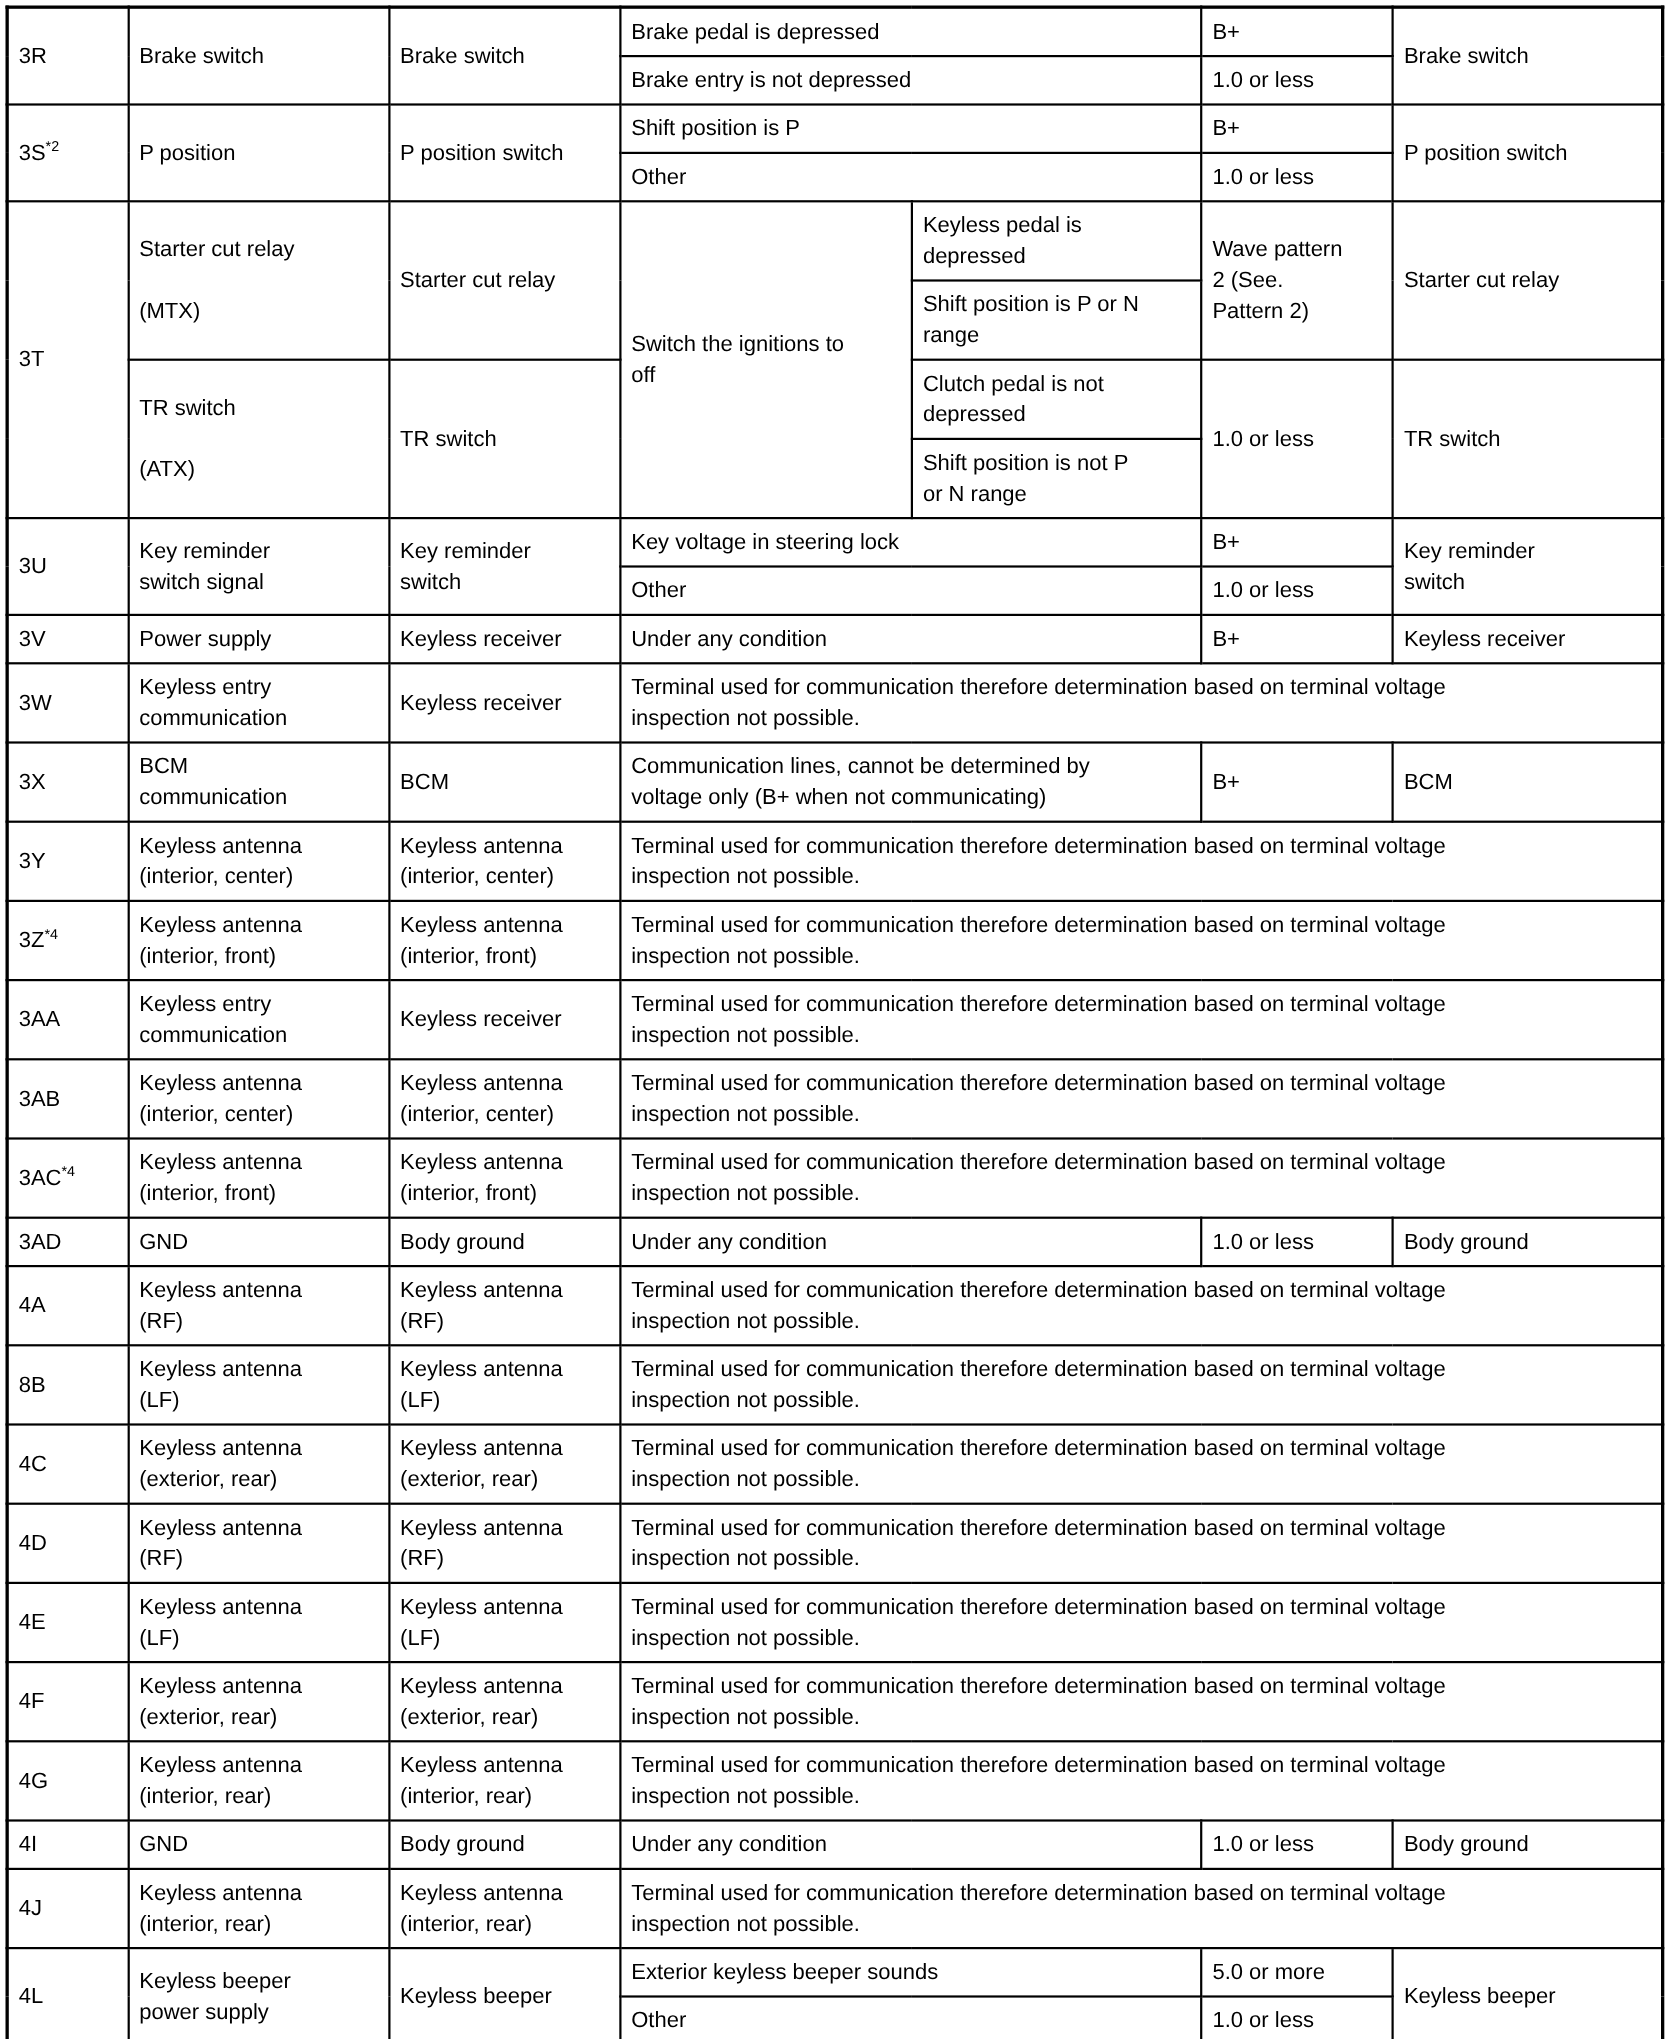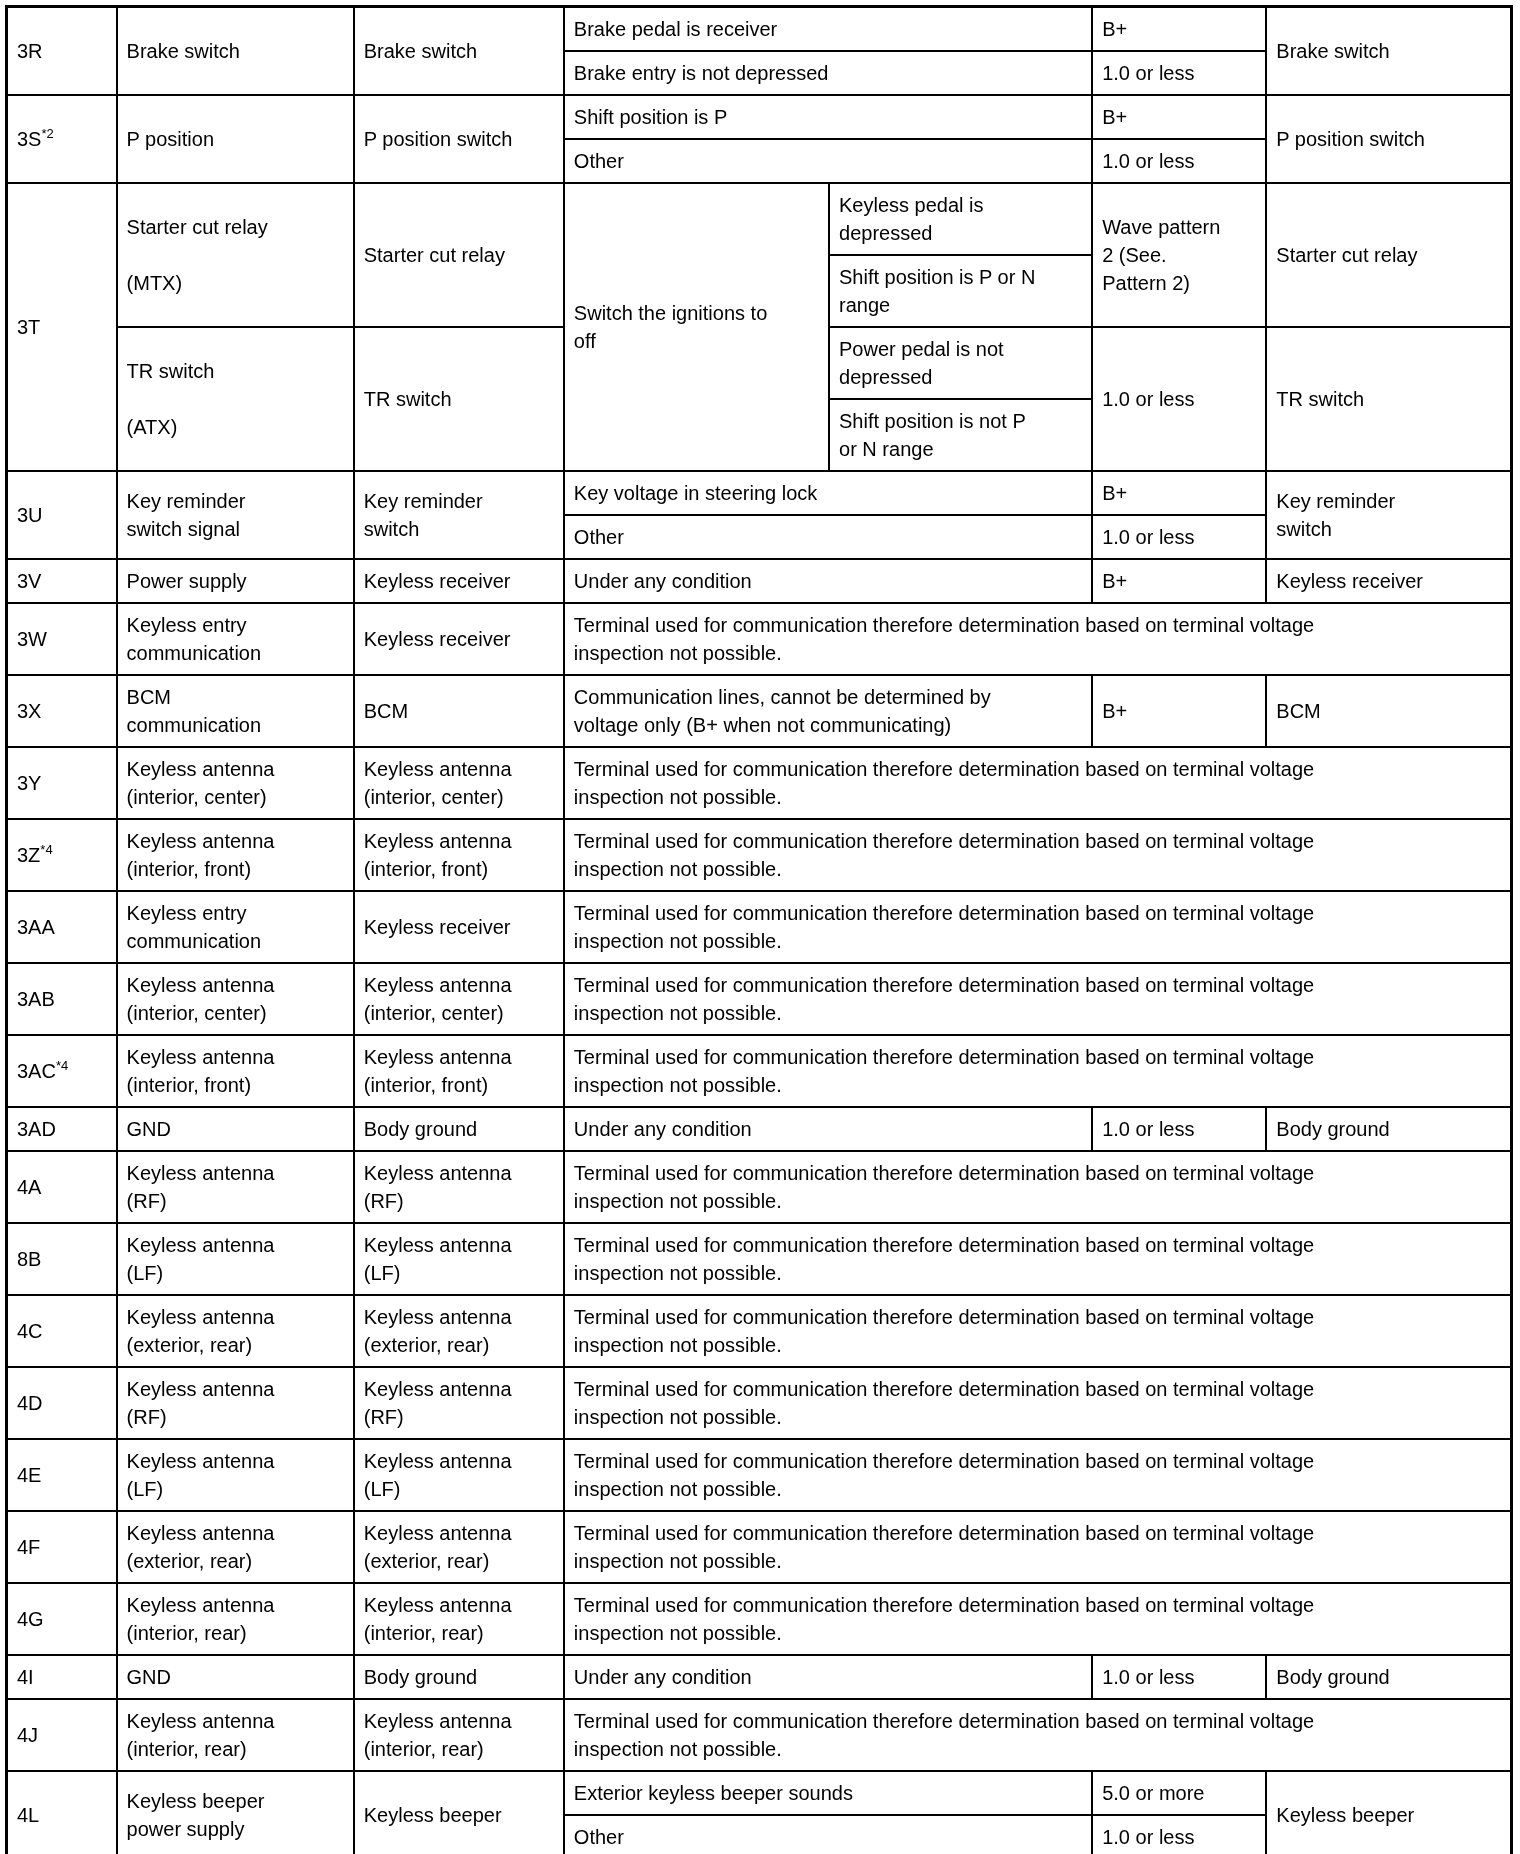--- a/index.html
+++ b/index.html
@@ -49,21 +49,21 @@
       <col style="width:265px">
       <col style="width:263px">
       <col style="width:174px">
       <col style="width:245px">
     </colgroup>
     <tbody>
         <tr>
           <td rowspan="2">3R</td>
           <td rowspan="2">Brake switch</td>
           <td rowspan="2">Brake switch</td>
-          <td colspan="2">Brake pedal is receiver</td>
+          <td colspan="2">Brake pedal is depressed</td>
           <td>B+</td>
           <td rowspan="2">Brake switch</td>
         </tr>
         <tr>
           <td colspan="2">Brake entry is not depressed</td>
           <td>1.0 or less</td>
         </tr>
         <tr>
           <td rowspan="2">3S<sup>*2</sup></td>
           <td rowspan="2">P position</td>
@@ -93,21 +93,21 @@
         </tr>
         <tr>
           <td>Shift position is P or N
 range</td>
         </tr>
         <tr>
           <td rowspan="2">TR switch
 
 (ATX)</td>
           <td rowspan="2">TR switch</td>
-          <td>Power pedal is not
+          <td>Clutch pedal is not
 depressed</td>
           <td rowspan="2">1.0 or less</td>
           <td rowspan="2">TR switch</td>
         </tr>
         <tr>
           <td>Shift position is not P
 or N range</td>
         </tr>
         <tr>
           <td rowspan="2">3U</td>

